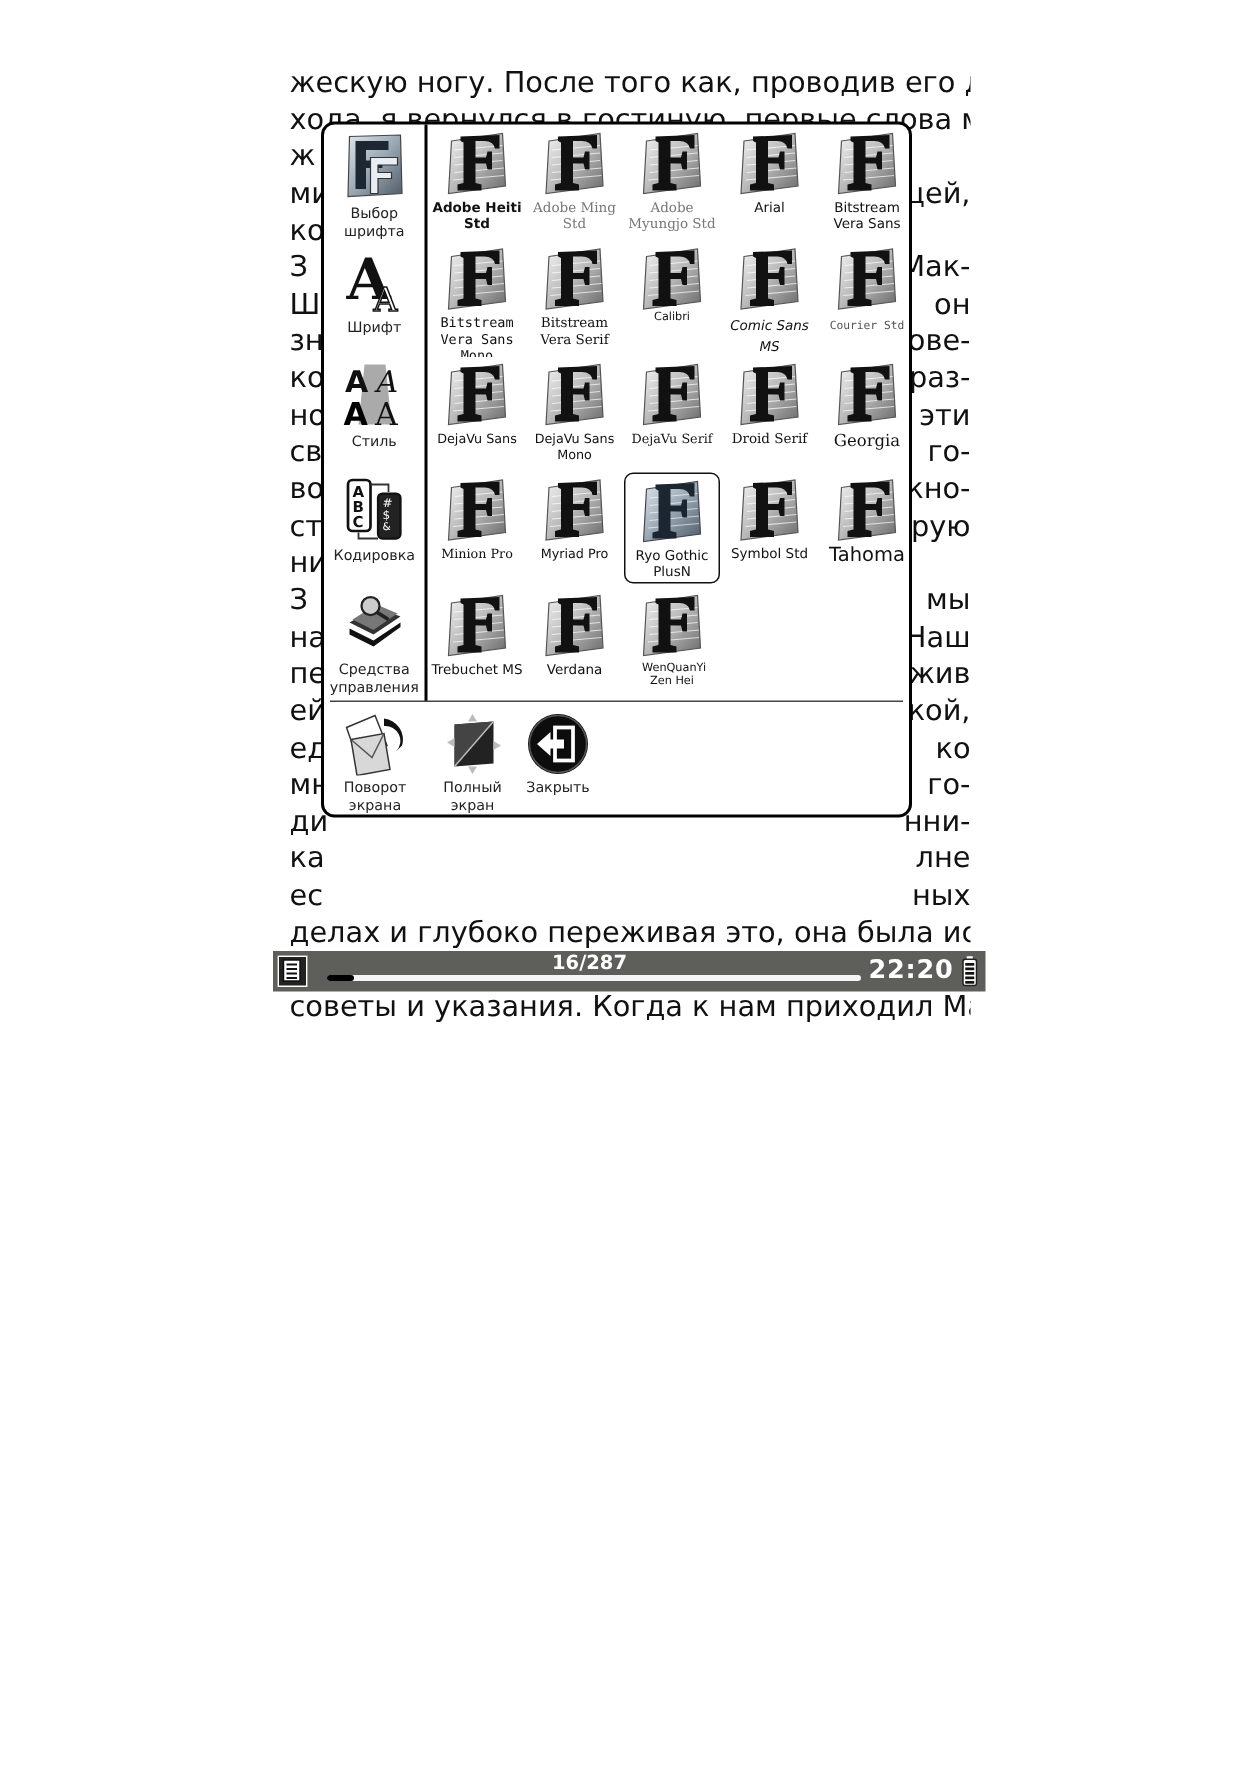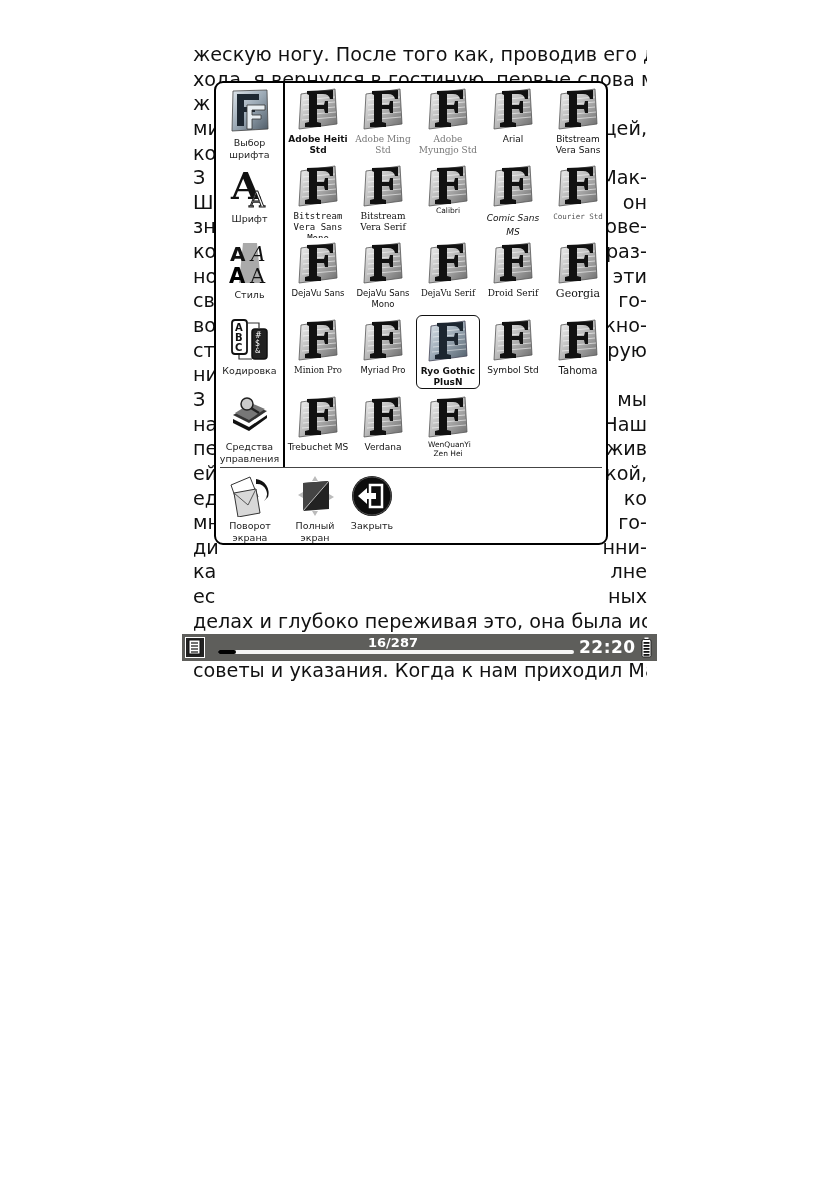--- a/index.html
+++ b/index.html
@@ -268,37 +268,37 @@
         <use href="#f-icon"></use>
       </svg>
     <span class="lbl" style="font-size:8.5px;">Minion Pro</span>
   </div>
   <div class="font-cell" style="left:135px; top:234px;">
     <svg class="ic">
         <use href="#f-icon"></use>
       </svg>
     <span class="lbl" style="font-size:8.5px;">Myriad Pro</span>
   </div>
-  <div class="font-cell selected" style="left:200px; top:232px; height:74px; padding-top:2px;font-weight:bold;">
+  <div class="font-cell selected" style="left:200px; top:232px; height:74px; padding-top:2px;">
     <svg class="ic">
         <use href="#f-icon-sel"></use>
       </svg>
     <span class="lbl">Ryo Gothic PlusN</span>
   </div>
   <div class="font-cell" style="left:265px; top:234px;">
     <svg class="ic">
         <use href="#f-icon"></use>
       </svg>
     <span class="lbl">Symbol Std</span>
   </div>
   <div class="font-cell" style="left:330px; top:234px;">
     <svg class="ic">
         <use href="#f-icon"></use>
       </svg>
-    <span class="lbl" style="font-size:10px; margin-top:2px;">Tahoma</span>
+    <span class="lbl" style="font-size:13px; margin-top:2px;">Tahoma</span>
   </div>
 
   <div class="font-cell" style="left:70px; top:311px;">
     <svg class="ic">
         <use href="#f-icon"></use>
       </svg>
     <span class="lbl">Trebuchet MS</span>
   </div>
   <div class="font-cell" style="left:135px; top:311px;">
     <svg class="ic">

